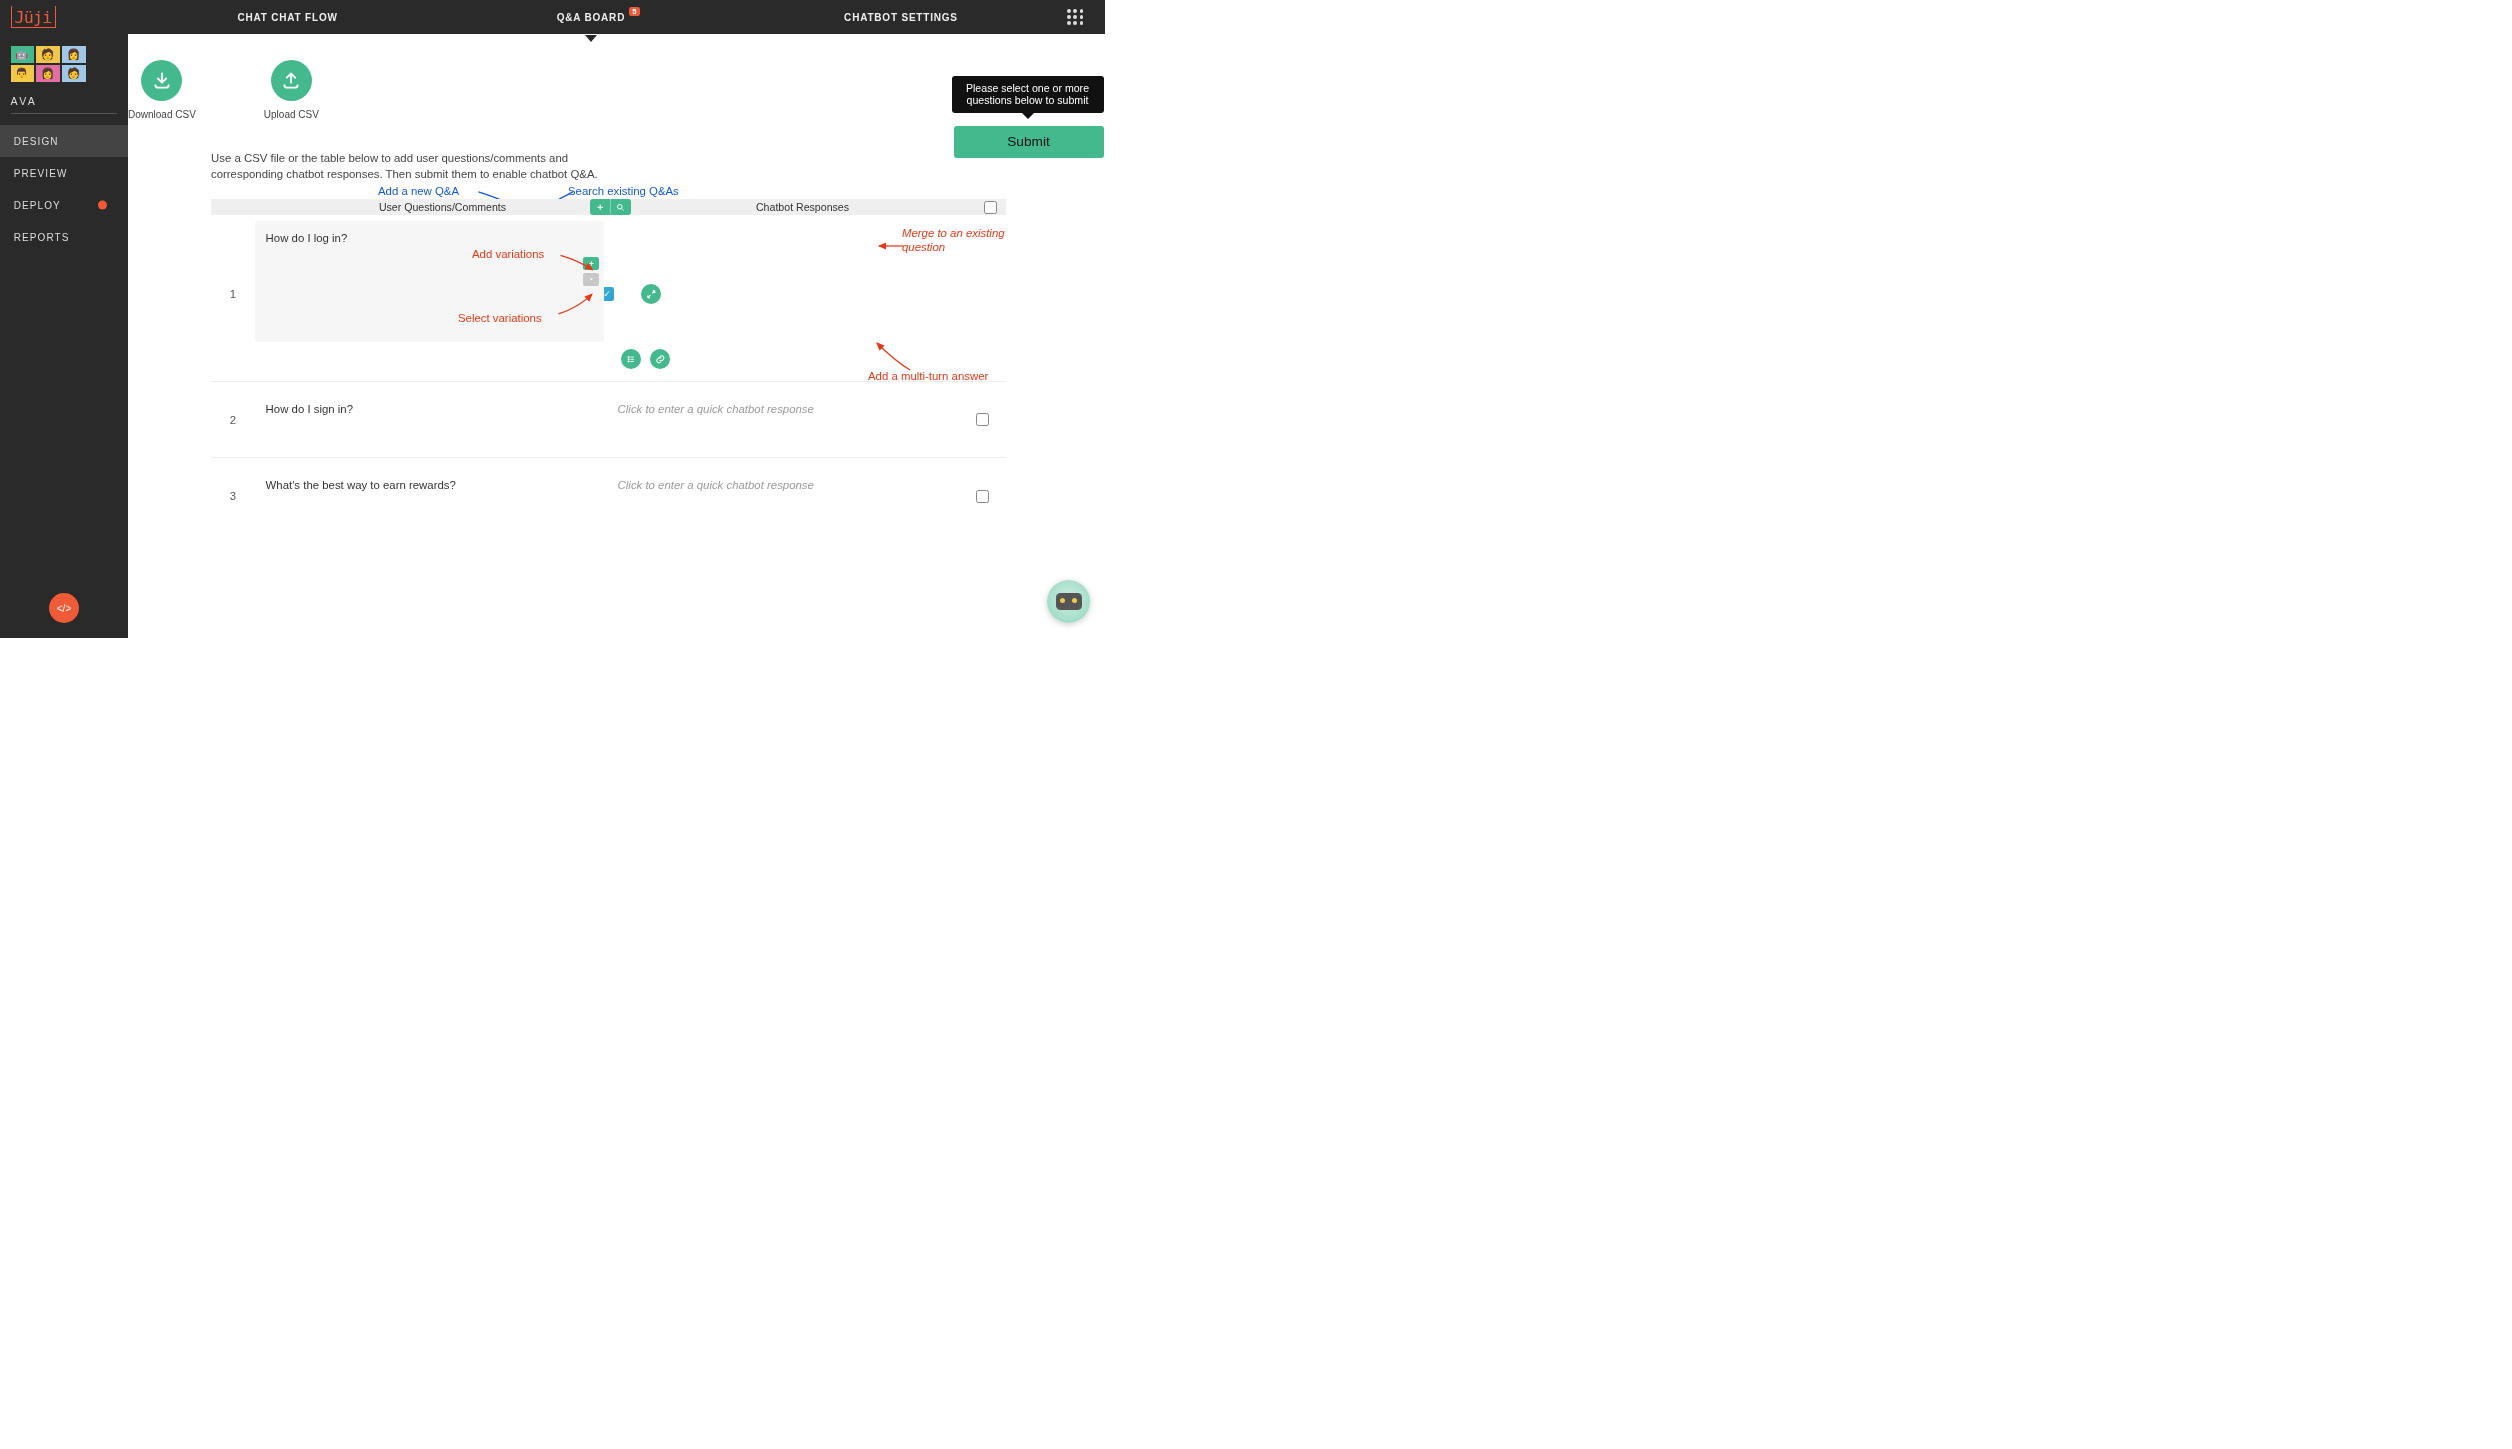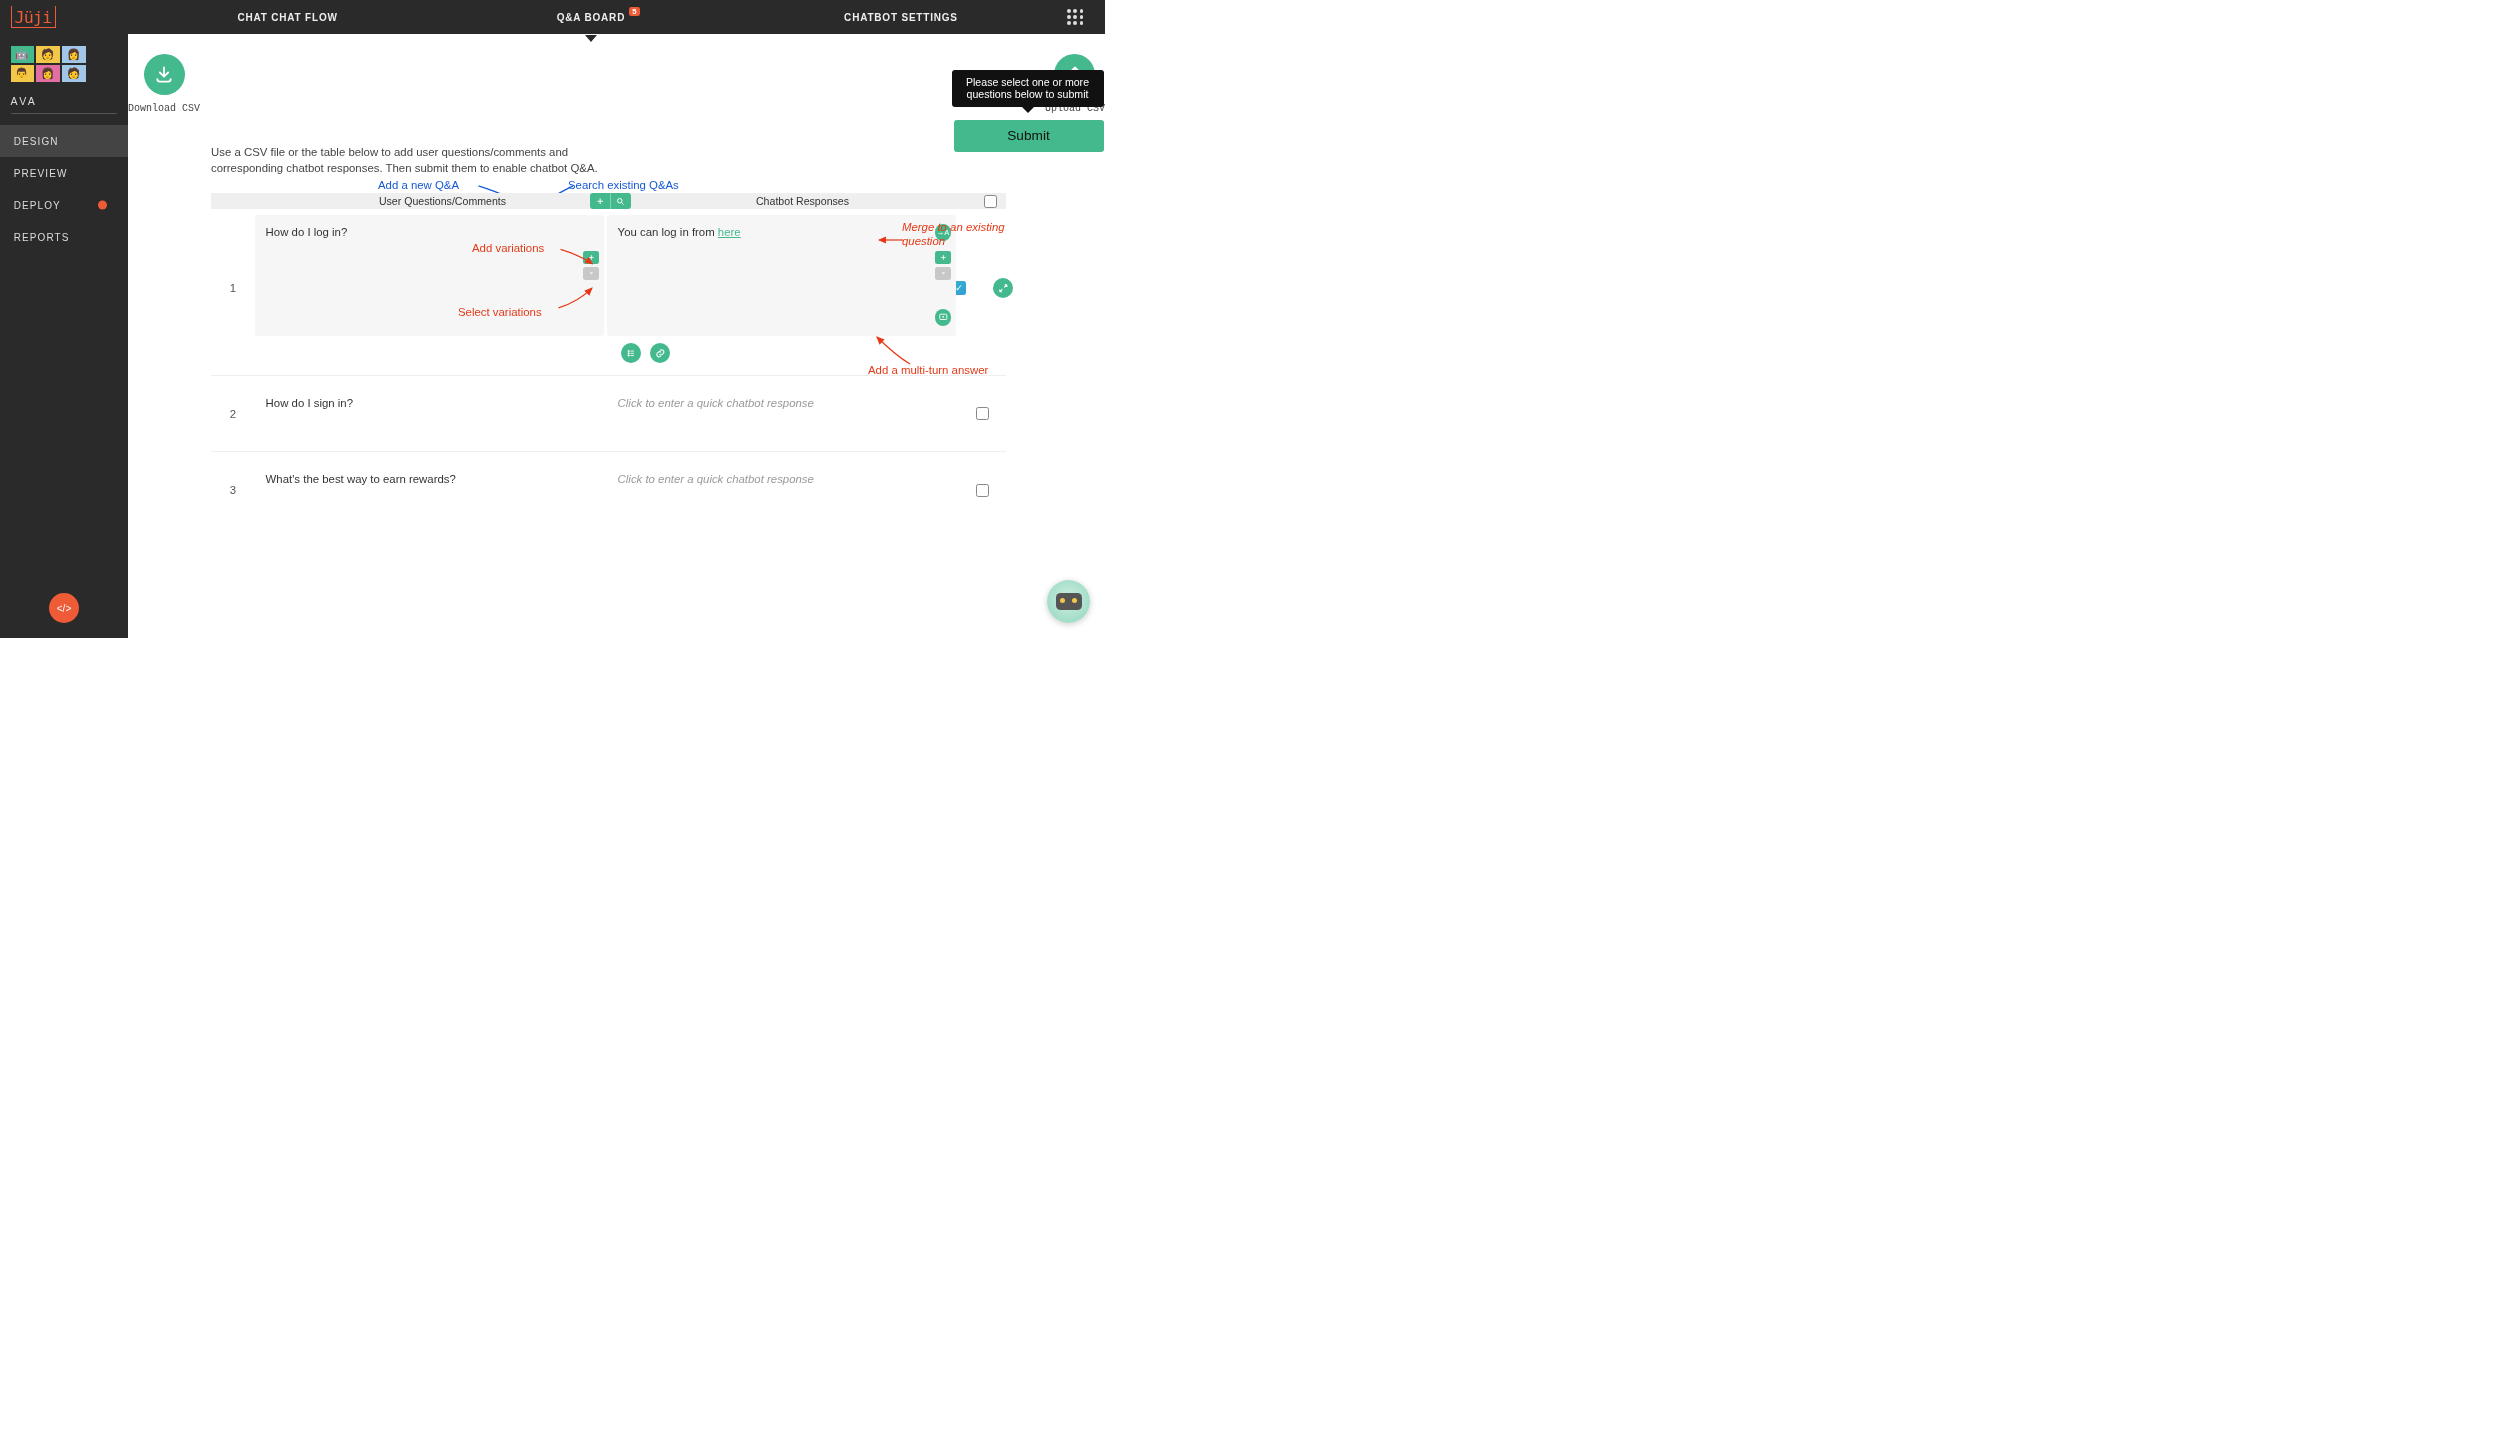--- a/index.html
+++ b/index.html
@@ -141,24 +141,23 @@
 
   .main {
     position: absolute;
     top: 34px; left: 128px; right: 0; bottom: 0;
     overflow: visible;
     background: #fff;
   }
 
   .csv-row {
     display: flex;
-    justify-content: space-between;
+    justify-content: flex-start;
     gap: 68px;
-    padding-top: 20px;
-    font-family: Liberation Mono, monospace;
+    padding-top: 26px;
   }
   .csv-item { text-align: center; }
   .csv-circle {
     width: 41px; height: 41px; border-radius: 50%;
     background: #44b98d;
     display: flex; align-items: center; justify-content: center;
     margin: 0 auto 7.6px;
     cursor: pointer;
   }
   .csv-label { font-size: 10px; color: #444; }
@@ -538,42 +537,20 @@
                   <path d="M12 4v16M4 12h16"></path>
                 </svg>
             </div>
             <div class="pill gray">
               <svg width="6.8" height="6.8" viewBox="0 0 24 24" fill="#fff">
                   <path d="M6 9l6 6 6-6z"></path>
                 </svg>
             </div>
           </div>
         </div>
-        <div class="cell-a">
-          <span>You can log in from </span><a class="link">here</a>
-          <div class="merge-btn">→A</div>
-          <div class="pill-stack2">
-            <div class="pill">
-              <svg width="6.8" height="6.8" viewBox="0 0 24 24" stroke="#fff" stroke-width="3" fill="none">
-                  <path d="M12 4v16M4 12h16"></path>
-                </svg>
-            </div>
-            <div class="pill gray">
-              <svg width="6.8" height="6.8" viewBox="0 0 24 24" fill="#fff">
-                  <path d="M6 9l6 6 6-6z"></path>
-                </svg>
-            </div>
-          </div>
-          <div class="multi-btn">
-            <svg width="10.6" height="10.6" viewBox="0 0 24 24" fill="none" stroke="#fff" stroke-width="2">
-                <rect x="4" y="5" width="16" height="12" rx="2"></rect>
-                <path d="M12 9v4M10 11h4"></path>
-              </svg>
-          </div>
-        </div>
         <div class="cell-side">
           <div style="display:flex; gap:6px; align-items:center;">
             <div class="selected-chk">✓</div>
             <div class="expand-fab">
               <svg width="10.6" height="10.6" viewBox="0 0 24 24" fill="none" stroke="#fff" stroke-width="2.4">
                   <path d="M14 10L20 4M20 4h-5M20 4v5"></path>
                   <path d="M10 14L4 20M4 20h5M4 20v-5"></path>
                 </svg>
             </div>
           </div>

